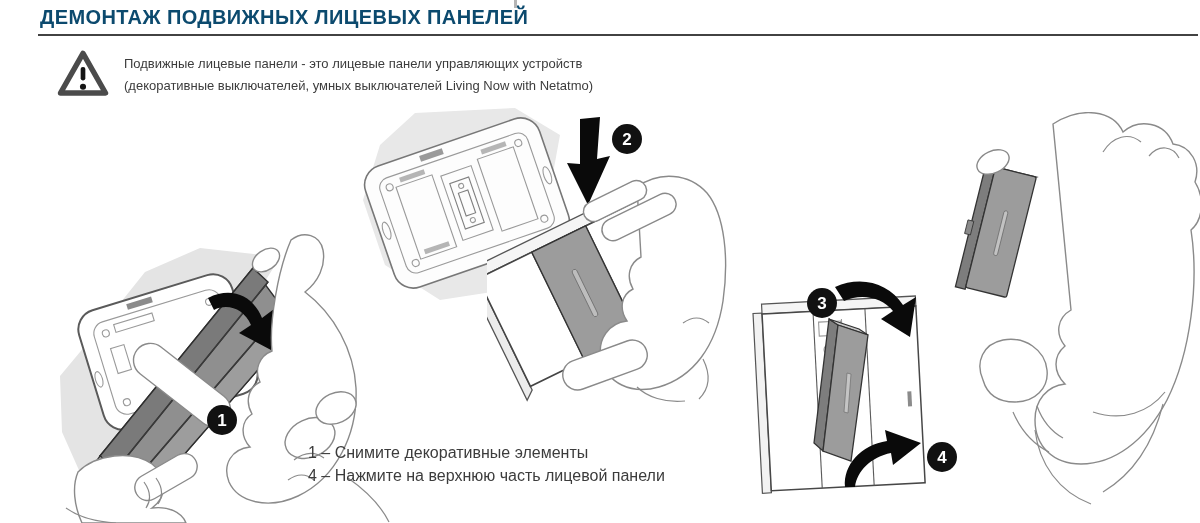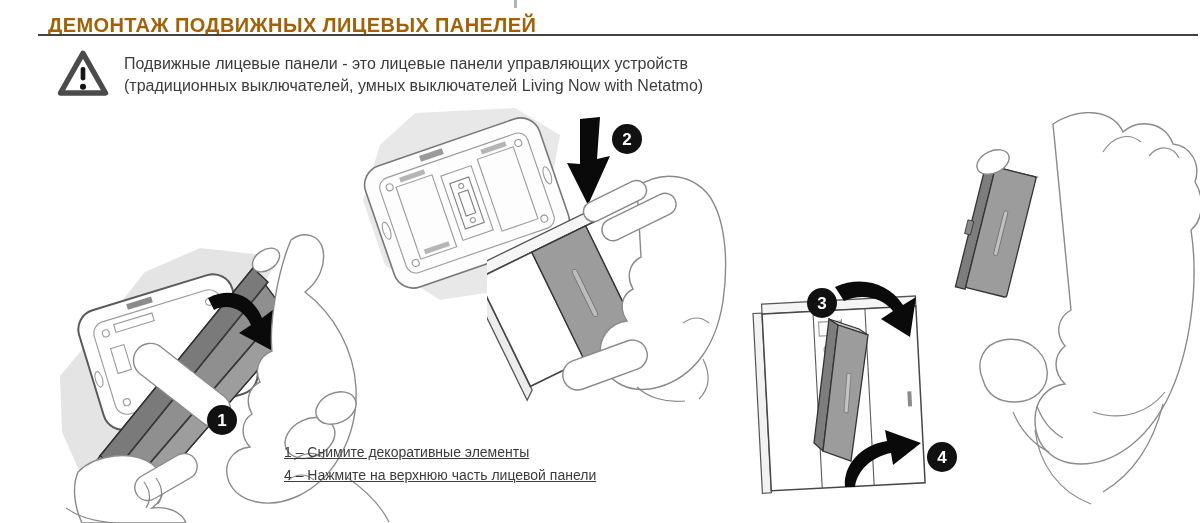--- a/index.html
+++ b/index.html
@@ -1,28 +1,28 @@
 <!DOCTYPE html>
 <html><head>
 <meta charset="utf-8">
 <style>
   html,body{margin:0;padding:0;background:#fff;}
   .page{
     position:relative;width:1200px;height:523px;background:#ffffff;overflow:hidden;
     font-family:"Liberation Sans",sans-serif;color:#3c3c3c;
   }
   .page-title{
-    position:absolute;left:40px;top:6px;margin:8px;
-    font-size:20px;font-weight:600;letter-spacing:.4px;color:#a16207;white-space:nowrap;
+    position:absolute;left:40px;top:6px;margin:0;
+    font-size:20px;font-weight:600;letter-spacing:.4px;color:#0c4a6e;white-space:nowrap;
   }
   .title-rule{position:absolute;left:38px;top:34px;width:1160px;height:2px;background:#424242;}
   .crop-artifact{position:absolute;left:514px;top:0;width:3px;height:8px;background:#b5b5b5;}
   .warning-icon{position:absolute;left:56px;top:48px;width:54px;height:54px;}
-  .notice-text{position:absolute;left:124px;top:53px;font-size:16px;line-height:22px;color:#3c3c3c;}
-  .instructions{position:absolute;left:284px;top:441px;font-size:14px;line-height:23px;color:#3c3c3c;text-decoration:underline;}
+  .notice-text{position:absolute;left:124px;top:53px;font-size:13px;line-height:22px;color:#3c3c3c;}
+  .instructions{position:absolute;left:308px;top:441px;font-size:16px;line-height:23px;color:#3c3c3c;}
   .instructions div{white-space:nowrap;}
   .badge{
     position:absolute;width:30px;height:30px;border-radius:50%;background:#111111;
     color:#ffffff;display:flex;align-items:center;justify-content:center;
     font-size:17px;font-weight:bold;line-height:1;
   }
   svg.illus{position:absolute;}
   .lineart{fill:#ffffff;stroke:#8a8a8a;stroke-width:1.4;}
   .linestroke{fill:none;stroke:#8a8a8a;stroke-width:1.2;}
   .frameline{fill:none;stroke:#9a9a9a;stroke-width:1.1;}
@@ -36,21 +36,21 @@
   <div class="title-rule"></div>
   <div class="crop-artifact"></div>
 
   <svg class="warning-icon" viewBox="0 0 60 60">
     <path d="M30 6 L55 50 L5 50 Z" fill="#ffffff" stroke="#4b4b4b" stroke-width="6" stroke-linejoin="round"></path>
     <rect x="27.4" y="21" width="5.2" height="15" rx="2.4" fill="#151515"></rect>
     <circle cx="30" cy="43" r="3.4" fill="#151515"></circle>
   </svg>
   <div class="notice-text">
     <div>Подвижные лицевые панели - это лицевые панели управляющих устройств</div>
-    <div>(традиционных выключателей, умных выключателей Living Now with Netatmo)</div>
+    <div>(декоративные выключателей, умных выключателей Living Now with Netatmo)</div>
   </div>
 
   <svg class="illus" style="left:48px;top:230px;width:345px;height:293px;" viewBox="0 0 345 293">
     <polygon points="152,18 232,27 208,66 238,124 212,142 168,173 132,232 98,268 42,265 14,202 12,146 57,92 97,42" fill="#e4e4e4"></polygon>
     <g transform="translate(120,122) rotate(-17)">
       <rect x="-80" y="-62" width="160" height="124" rx="20" fill="#ffffff" stroke="#5a5a5a" stroke-width="2"></rect>
       <rect x="-66" y="-48" width="132" height="96" rx="12" class="frameline"></rect>
       <circle cx="-54" cy="-36" r="3.5" class="frameline"></circle>
       <circle cx="54" cy="-36" r="3.5" class="frameline"></circle>
       <circle cx="-54" cy="36" r="3.5" class="frameline"></circle>

